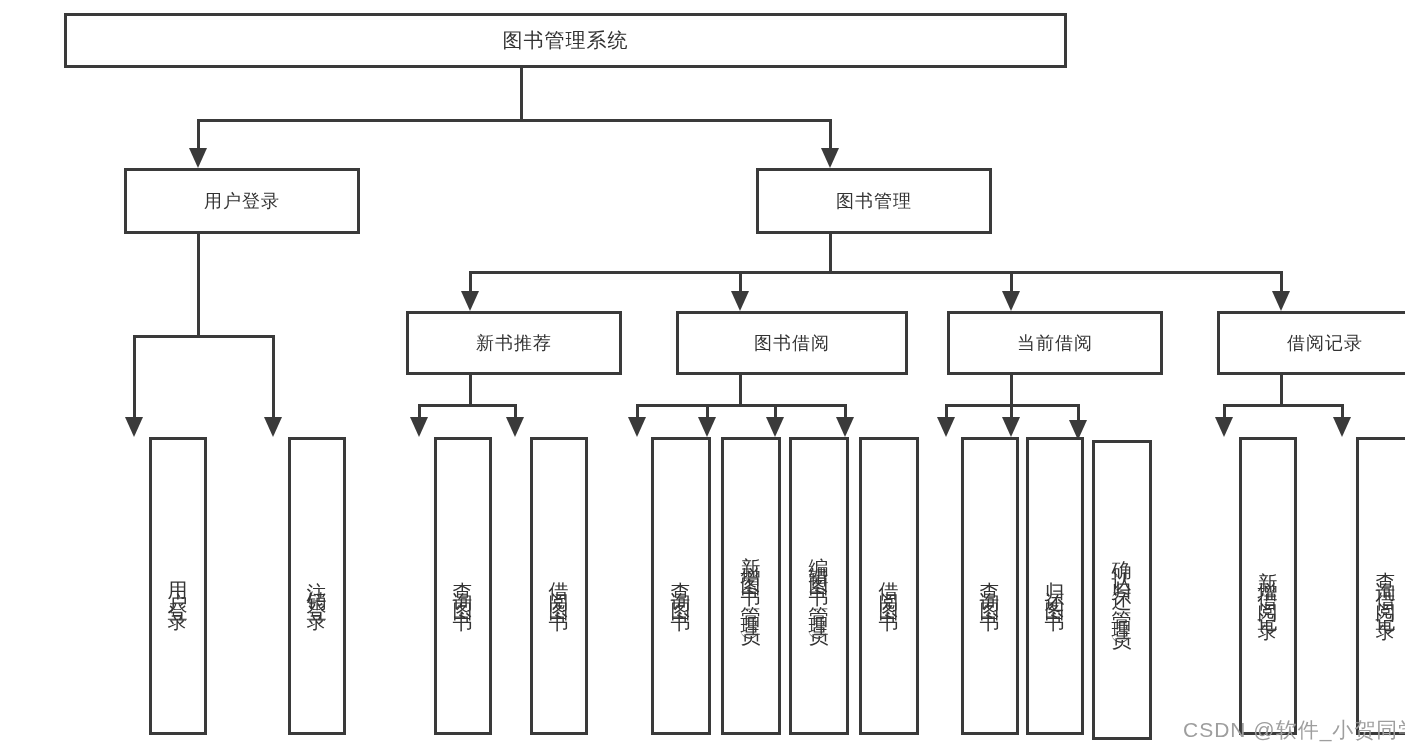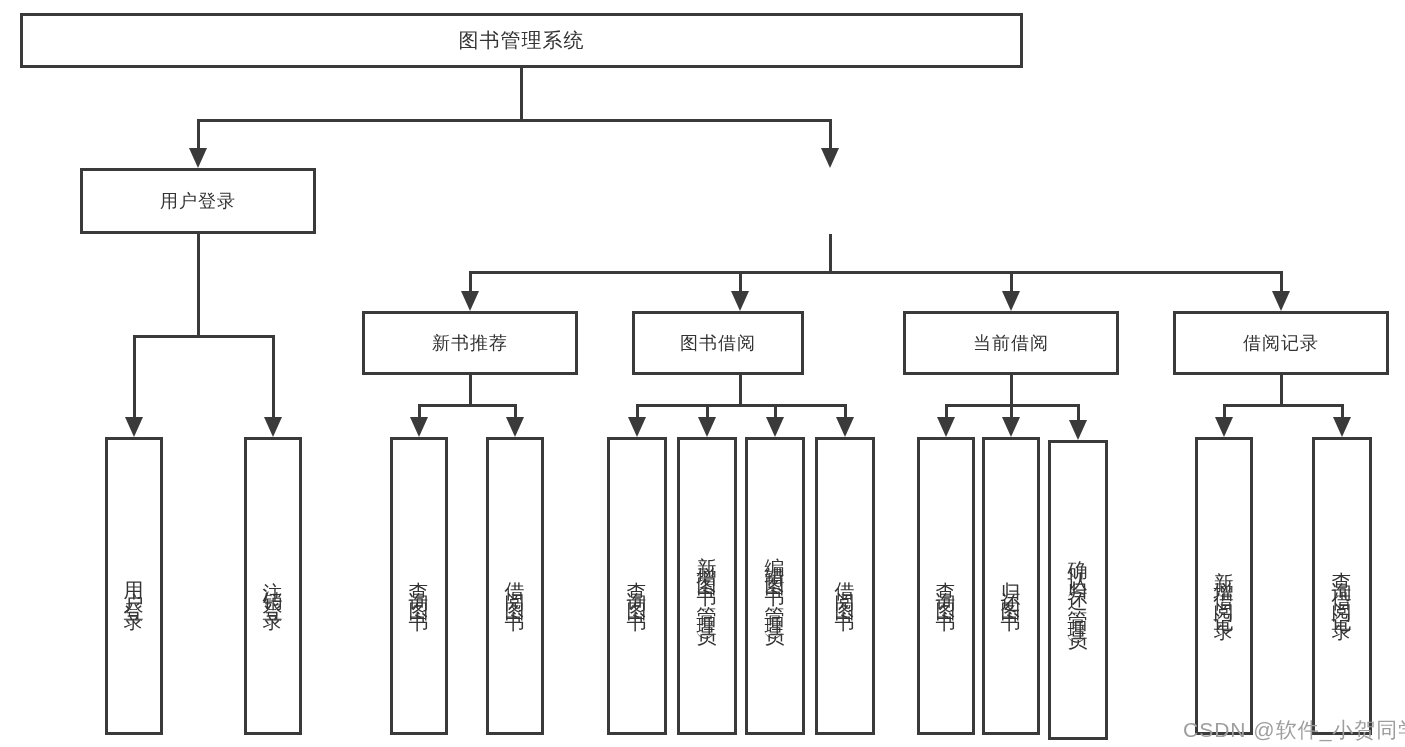--- a/index.html
+++ b/index.html
@@ -19,20 +19,21 @@
   }
   .box{
     position:absolute;
     box-sizing:border-box;
     border:3px solid var(--line);
     background:#ffffff;
     display:flex;
     align-items:center;
     justify-content:center;
     text-align:center;
+    margin-left:44px;
   }
   .h{font-size:18px;letter-spacing:1px;}
   .root{font-size:20px;letter-spacing:1px;}
   .v{
     writing-mode:vertical-rl;
     font-size:20px;
     letter-spacing:10px;
     line-height:1;
   }
   .watermark{
@@ -45,23 +46,24 @@
   }
 </style>
 </head>
 <body>
 
 <div id="diagram">
 
   <div class="box h root" style="left:20px;top:13px;width:1003px;height:55px;">图书管理系统</div>
 
   <div class="box h" style="left:80px;top:168px;width:236px;height:66px;">用户登录</div>
+  <div class="box h" style="left:712px;top:168px;width:236px;height:66px;">图书管理</div>
 
   <div class="box h" style="left:362px;top:311px;width:216px;height:64px;text-align:right;">新书推荐</div>
-  <div class="box h" style="left:632px;top:311px;width:172px;height:64px;">图书借阅</div>
+  <div class="box h" style="left:632px;top:311px;width:232px;height:64px;">图书借阅</div>
   <div class="box h" style="left:1173px;top:311px;width:216px;height:64px;">借阅记录</div>
   <div class="box h" style="left:903px;top:311px;width:216px;height:64px;">当前借阅</div>
 
   <div class="box v" style="left:105px;top:437px;width:58px;height:298px;">用户登录</div>
   <div class="box v" style="left:244px;top:437px;width:58px;height:298px;">注销登录</div>
 
   <div class="box v" style="left:390px;top:437px;width:58px;height:298px;">查询图书</div>
   <div class="box v" style="left:486px;top:437px;width:58px;height:298px;">借阅图书</div>
 
   <div class="box v" style="left:607px;top:437px;width:60px;height:298px;">查询图书</div>

